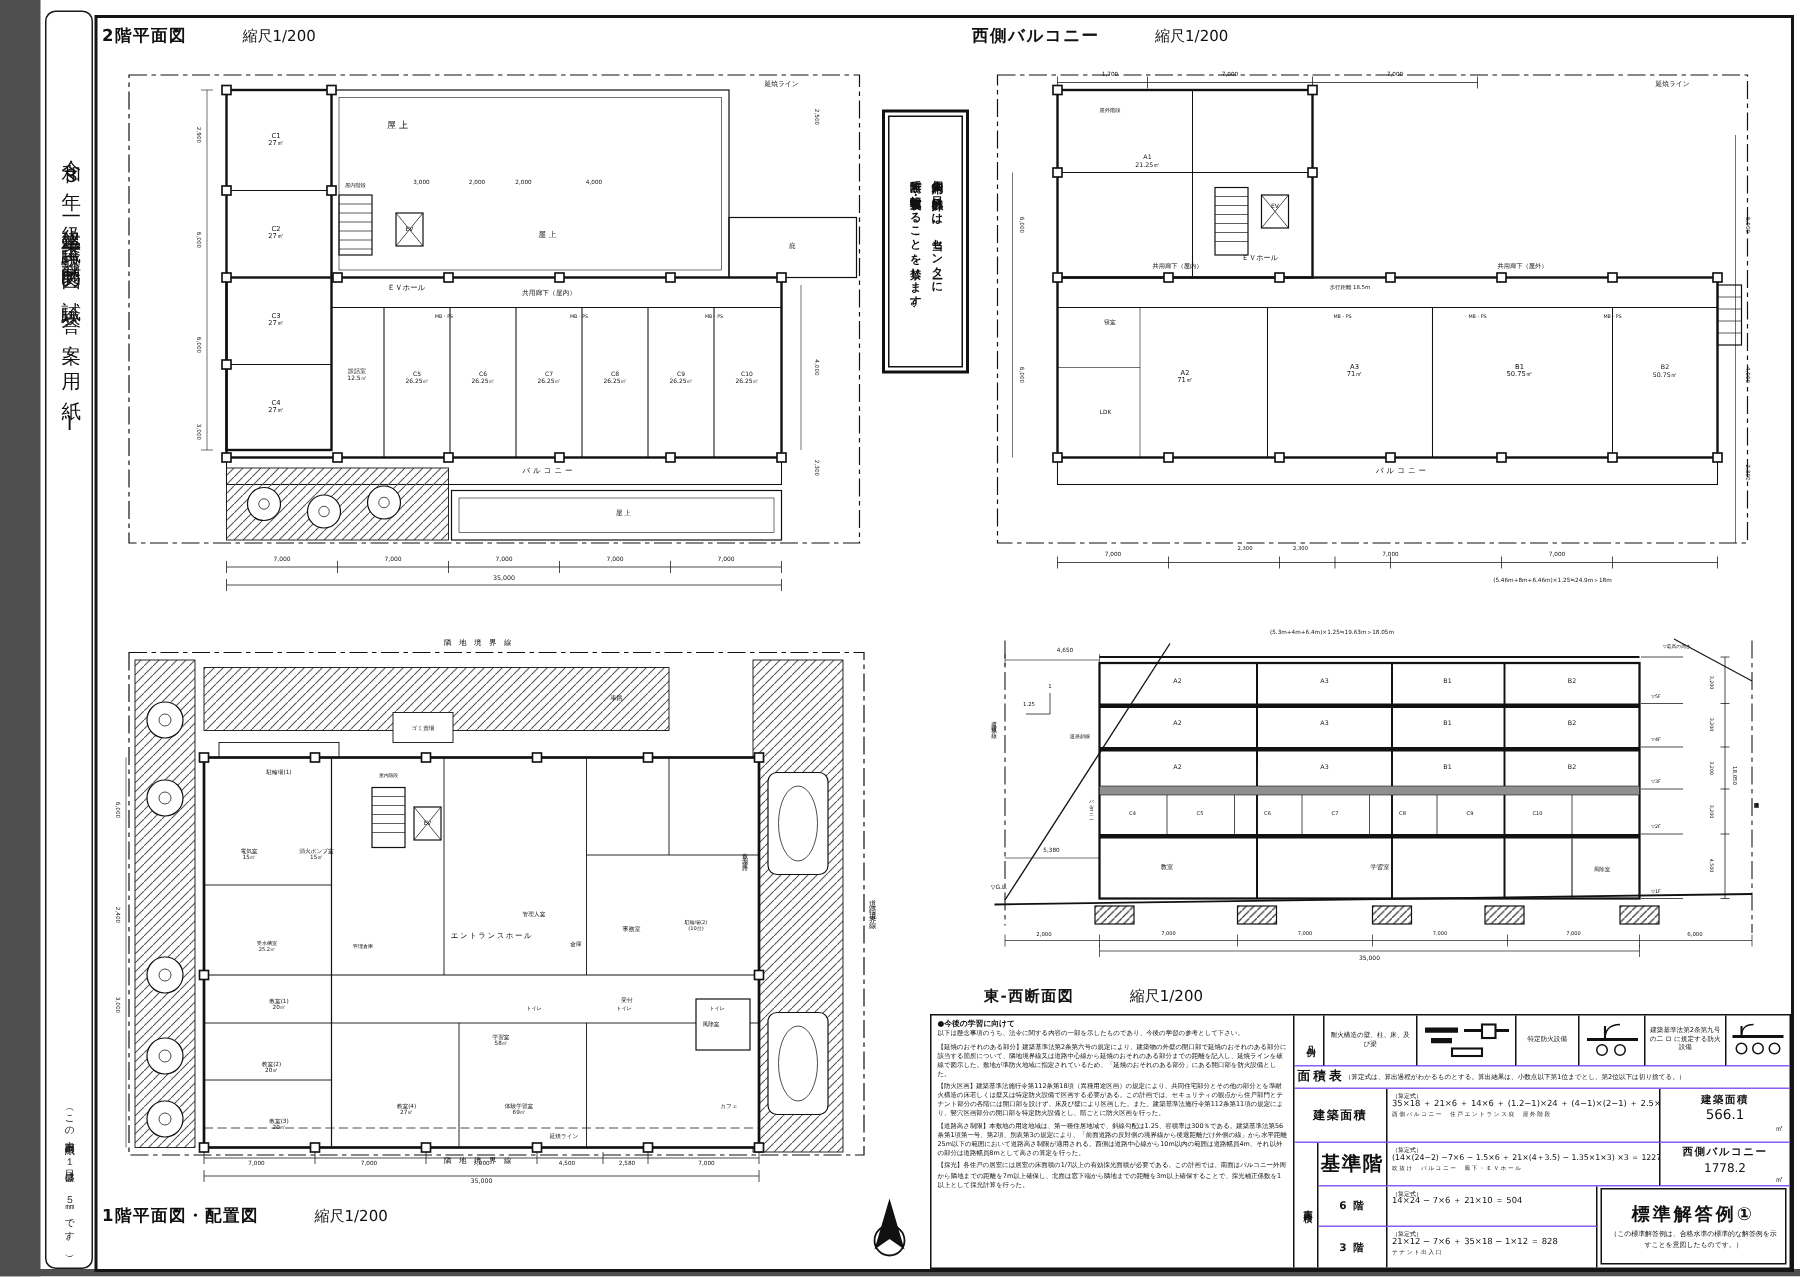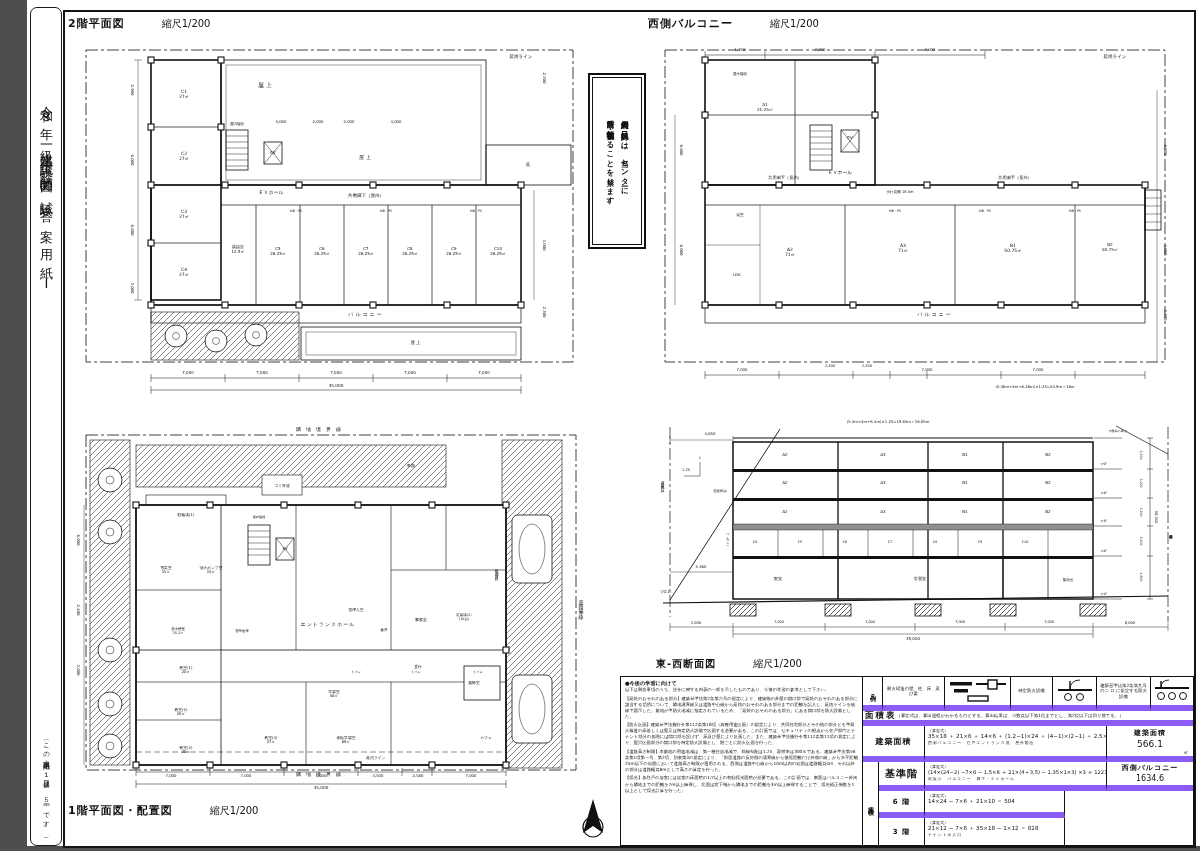--- a/index.html
+++ b/index.html
@@ -27,21 +27,21 @@
     display:flex;justify-content:center;align-items:center;}
   #notice .txt{writing-mode:vertical-rl;font-size:7.6px;font-weight:bold;line-height:1.9;letter-spacing:.5px;}
   #notice .txt span{display:block;}
   
   #tableblock{position:absolute;left:620px;top:676px;width:572px;height:168px;border:1.6px solid #111;background:#fff;}
   #notes-cell{position:absolute;left:0;top:0;width:242px;height:168px;border-right:1px solid #111;
     padding:3px 4px;box-sizing:border-box;font-size:4.3px;line-height:1.4;overflow:hidden;}
   #notes-cell .h{font-size:5.2px;font-weight:bold;}
   #notes-cell p{margin:2.5px 0 0 0;}
   .cell{position:absolute;box-sizing:border-box;overflow:hidden;}
-  .bR{border-right:1px solid #111;} .bB{border-bottom:6px solid #8b5cf6;}
+  .bR{border-right:1px solid #111;} .bB{border-bottom:1px solid #8b5cf6;}
   .cen{display:flex;align-items:center;justify-content:center;text-align:center;}
   .legtext{font-size:4.4px;line-height:1.25;padding:2px;}
   #area-head .big{font-weight:bold;font-size:8.5px;letter-spacing:2px;}
   #area-head .note{font-size:4.4px;}
   .rowlab{font-weight:bold;font-size:8px;letter-spacing:1px;}
   .formula .fx{font-size:5.6px;line-height:1.3;white-space:nowrap;}
   .formula .fl{font-size:4px;}
   .formula .an{font-size:3.8px;color:#222;letter-spacing:1px;}
   .result .rl{font-size:7px;font-weight:bold;letter-spacing:1px;}
   .result .rv{font-size:9px;margin-top:1px;}
@@ -563,43 +563,47 @@
     <span class="rl">建築面積</span>
     <span class="rv">566.1</span>
     <span class="ru">㎡</span>
   </div>
 
   <div class="cell bR cen" style="left:242px;top:85px;width:16px;height:83px;">
     <span class="vlab">床面積</span>
   </div>
 
   <div class="cell bR bB cen" style="left:258px;top:85px;width:46px;height:29px;">
-    <span class="rowlab" style="font-size:10px;">基準階</span>
+    <span class="rowlab" style="font-size:13px;">基準階</span>
   </div>
   <div class="cell bR bB formula" style="left:304px;top:85px;width:182px;height:29px;padding:2px 3px;">
     <div class="fl">（算定式）</div>
     <div class="fx" style="font-size:5.2px;">(14×(24−2) −7×6 − 1.5×6 ＋ 21×(4＋3.5) − 1.35×1×3) ×3 ＝ 1227.75</div>
     <div class="an">吹抜け　バルコニー　廊下・ＥＶホール</div>
   </div>
   <div class="cell bB result" style="left:486px;top:85px;width:86px;height:29px;display:flex;flex-direction:column;align-items:center;padding-top:1px;">
     <span class="rl">西側バルコニー</span>
-    <span class="rv" style="font-size:8px;">1634.6</span>
+    <span class="rv" style="font-size:8px;">1778.2</span>
     <span class="ru">㎡</span>
   </div>
 
   <div class="cell bR bB cen" style="left:258px;top:114px;width:46px;height:27px;">
     <span class="rowlab" style="font-size:7px;">6 階</span>
   </div>
   <div class="cell bR bB formula" style="left:304px;top:114px;width:140px;height:27px;padding:2px 3px;">
     <div class="fl">（算定式）</div>
     <div class="fx">14×24 − 7×6 ＋ 21×10 ＝ 504</div>
   </div>
 
   <div class="cell bR cen" style="left:258px;top:141px;width:46px;height:27px;">
     <span class="rowlab" style="font-size:7px;">3 階</span>
   </div>
   <div class="cell bR formula" style="left:304px;top:141px;width:140px;height:27px;padding:2px 3px;">
     <div class="fl">（算定式）</div>
     <div class="fx">21×12 − 7×6 ＋ 35×18 − 1×12 ＝ 828</div>
     <div class="an">テナント出入口</div>
   </div>
 
+  <div id="badge" class="cell" style="left:446px;top:115px;width:124px;height:51px;">
+    <span class="bt">標準解答例①</span>
+    <span class="bn">（この標準解答例は、合格水準の標準的な解答例を示すことを意図したものです。）</span>
+  </div>
 </div>
 
 </body></html>

